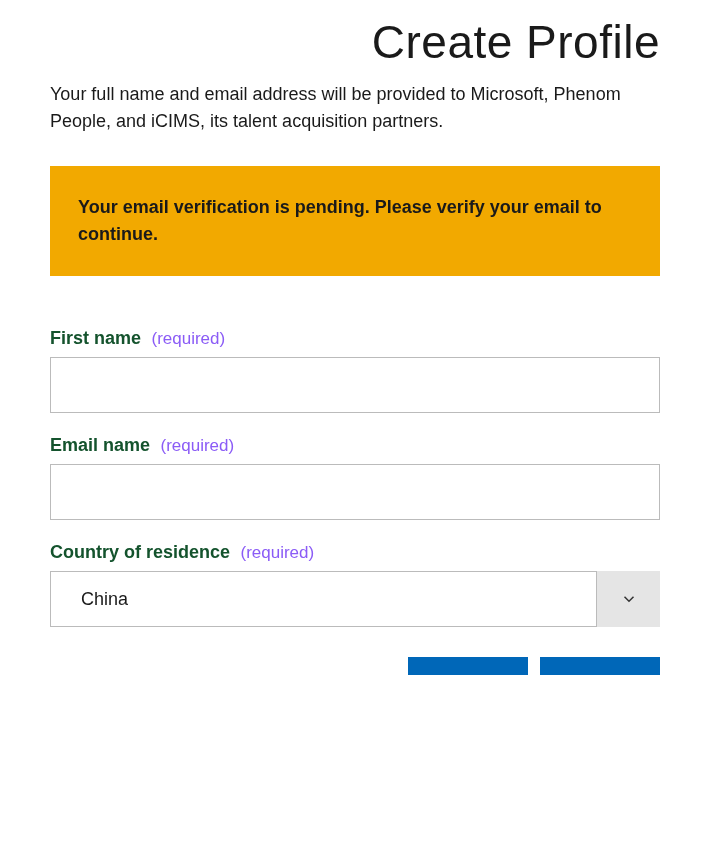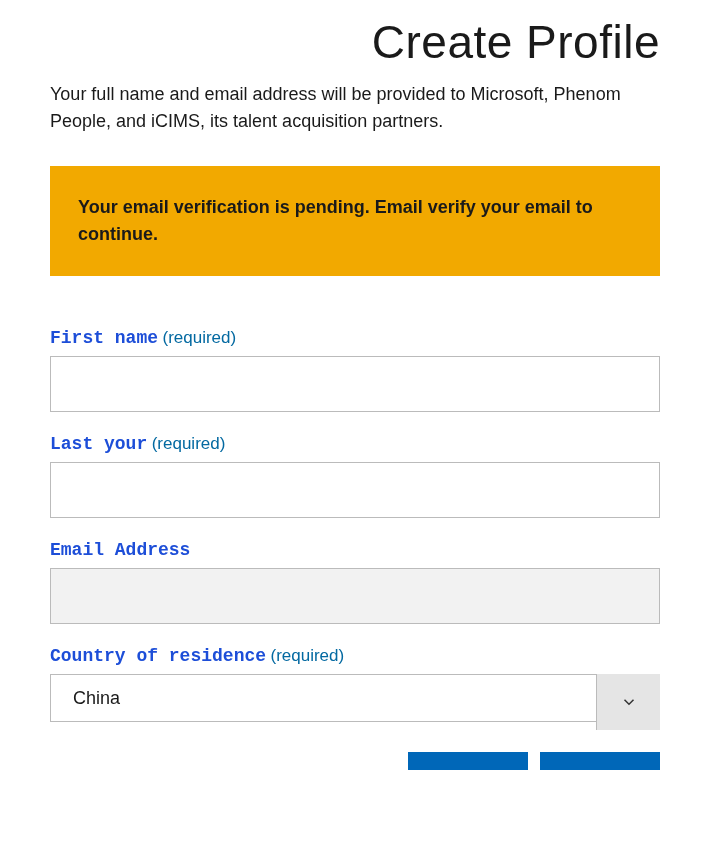--- a/index.html
+++ b/index.html
@@ -39,31 +39,30 @@
       font-size: 18px;
       font-weight: 600;
       color: #1a1a1a;
       line-height: 1.5;
     }
     .field-group {
       margin-bottom: 30px;
     }
     .field-label {
       font-size: 18px;
-      color: #1d4ed8;
+      color: #14532d;
       font-weight: 600;
       display: inline-block;
       margin-bottom: 8px;
-      font-family: Liberation Mono, monospace;
     }
     .required-text {
       font-size: 17px;
-      color: #0369a1;
+      color: #8b5cf6;
       font-weight: 400;
-      margin-left: 0;
+      margin-left: 6px;
     }
     .text-input {
       width: 100%;
       height: 56px;
       border: 1px solid #bbb;
       padding: 0 14px;
       font-size: 17px;
       background: #ffffff;
       color: #1a1a1a;
     }
@@ -81,23 +80,23 @@
     }
     .redacted-container {
       position: relative;
     }
     .select-wrapper {
       position: relative;
       width: 100%;
     }
     .select-input {
       width: 100%;
-      height: 48px;
+      height: 56px;
       border: 1px solid #bbb;
-      padding: 0 22px;
+      padding: 0 30px;
       font-size: 18px;
       background: #ffffff;
       color: #1a1a1a;
       appearance: none;
       -webkit-appearance: none;
       cursor: pointer;
     }
     .select-arrow {
       position: absolute;
       right: 0;
@@ -132,54 +131,45 @@
     }
   </style>
 </head>
 <body>
 
 <div class="container">
   <h1 class="page-title">Create Profile</h1>
   <p class="page-subtitle">Your full name and email address will be provided to Microsoft, Phenom People, and iCIMS, its talent acquisition partners.</p>
 
   <div class="alert-banner">
-    <p class="alert-text">Your email verification is pending. Email verify your email to continue.</p>
+    <p class="alert-text">Your email verification is pending. Please verify your email to continue.</p>
   </div>
 
   <div class="field-group">
     <div>
       <span class="field-label">First name</span>
       <span class="required-text">(required)</span>
     </div>
     <div class="redacted-container">
       <input type="text" class="text-input" value="" style="">
       <div class="redacted-block"></div>
     </div>
   </div>
 
   <div class="field-group">
     <div>
-      <span class="field-label">Last your</span>
+      <span class="field-label">Email name</span>
       <span class="required-text">(required)</span>
     </div>
     <div class="redacted-container">
       <input type="text" class="text-input" value="" style="">
       <div class="redacted-block"></div>
     </div>
   </div>
 
-  <div class="field-group">
-    <div>
-      <span class="field-label">Email Address</span>
-    </div>
-    <div class="redacted-container">
-      <input type="text" class="text-input readonly" readonly="" value="" style="">
-      <div class="redacted-block"></div>
-    </div>
-  </div>
 
   <div class="field-group">
     <div>
       <span class="field-label">Country of residence</span>
       <span class="required-text">(required)</span>
     </div>
     <div class="select-wrapper">
       <select class="select-input">
         <option>China</option>
       </select>

